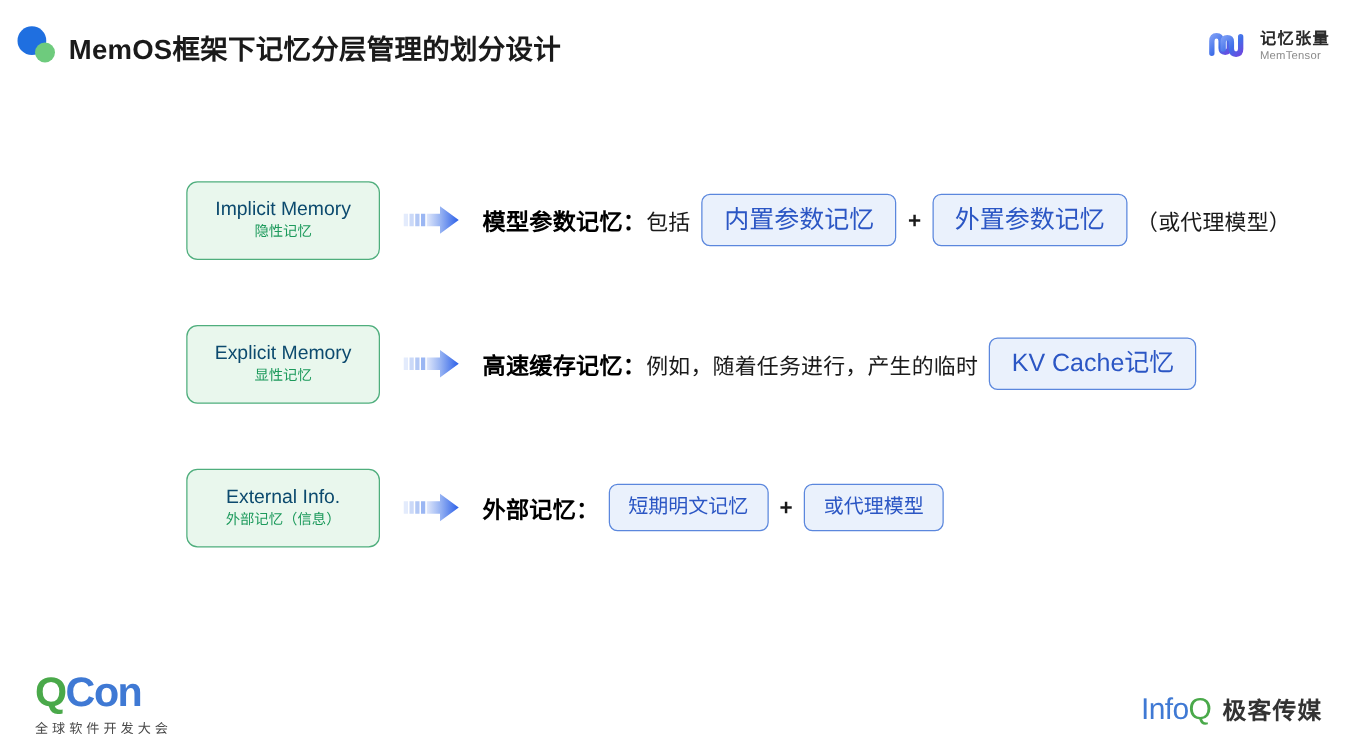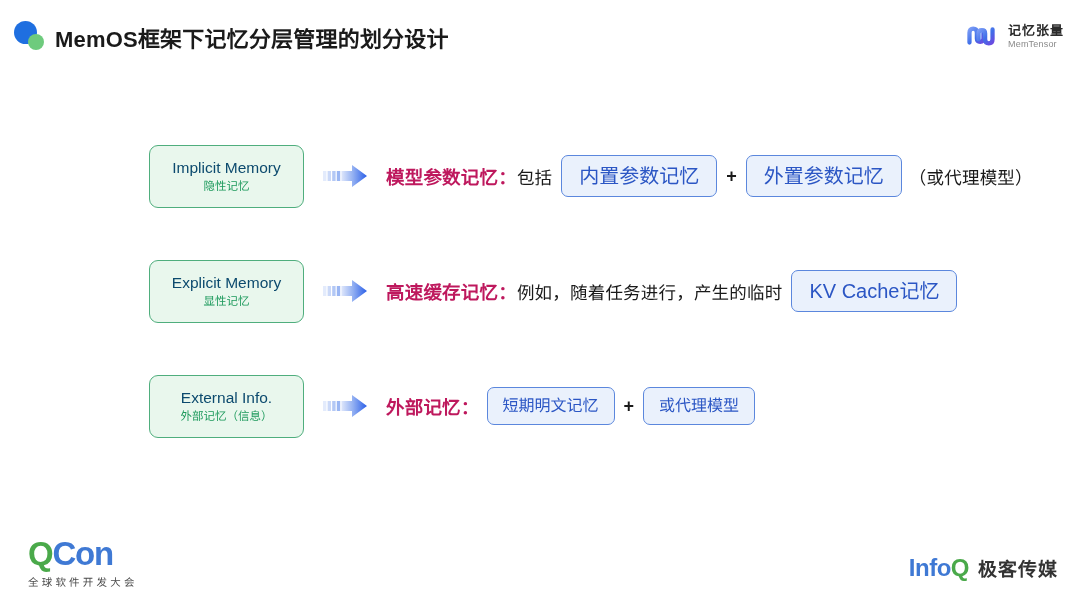--- a/index.html
+++ b/index.html
@@ -150,21 +150,21 @@
   }
 
   .row-content {
     display: flex;
     align-items: center;
     white-space: nowrap;
   }
   .lead {
     font-size: 18.5px;
     font-weight: bold;
-    color: #be185d;
+    color: #000000;
     letter-spacing: 0.2px;
   }
   .plain {
     font-size: 17.5px;
     color: #1a1a1a;
     letter-spacing: 0.2px;
   }
   .plus {
     font-size: 18px;
     color: #1a1a1a;
@@ -213,21 +213,21 @@
 
   .footer-right {
     position: absolute;
     right: 22px;
     bottom: 22px;
     display: flex;
     align-items: baseline;
   }
   .infoq-word {
     font-size: 24px;
-    font-weight: bold;
+    font-weight: normal;
     letter-spacing: -0.5px;
     line-height: 1;
   }
   .infoq-info { color: #3f79d4; }
   .infoq-q { color: #4aa94a; }
   .infoq-cn {
     font-size: 19px;
     font-weight: bold;
     color: #333333;
     margin-left: 9px;

